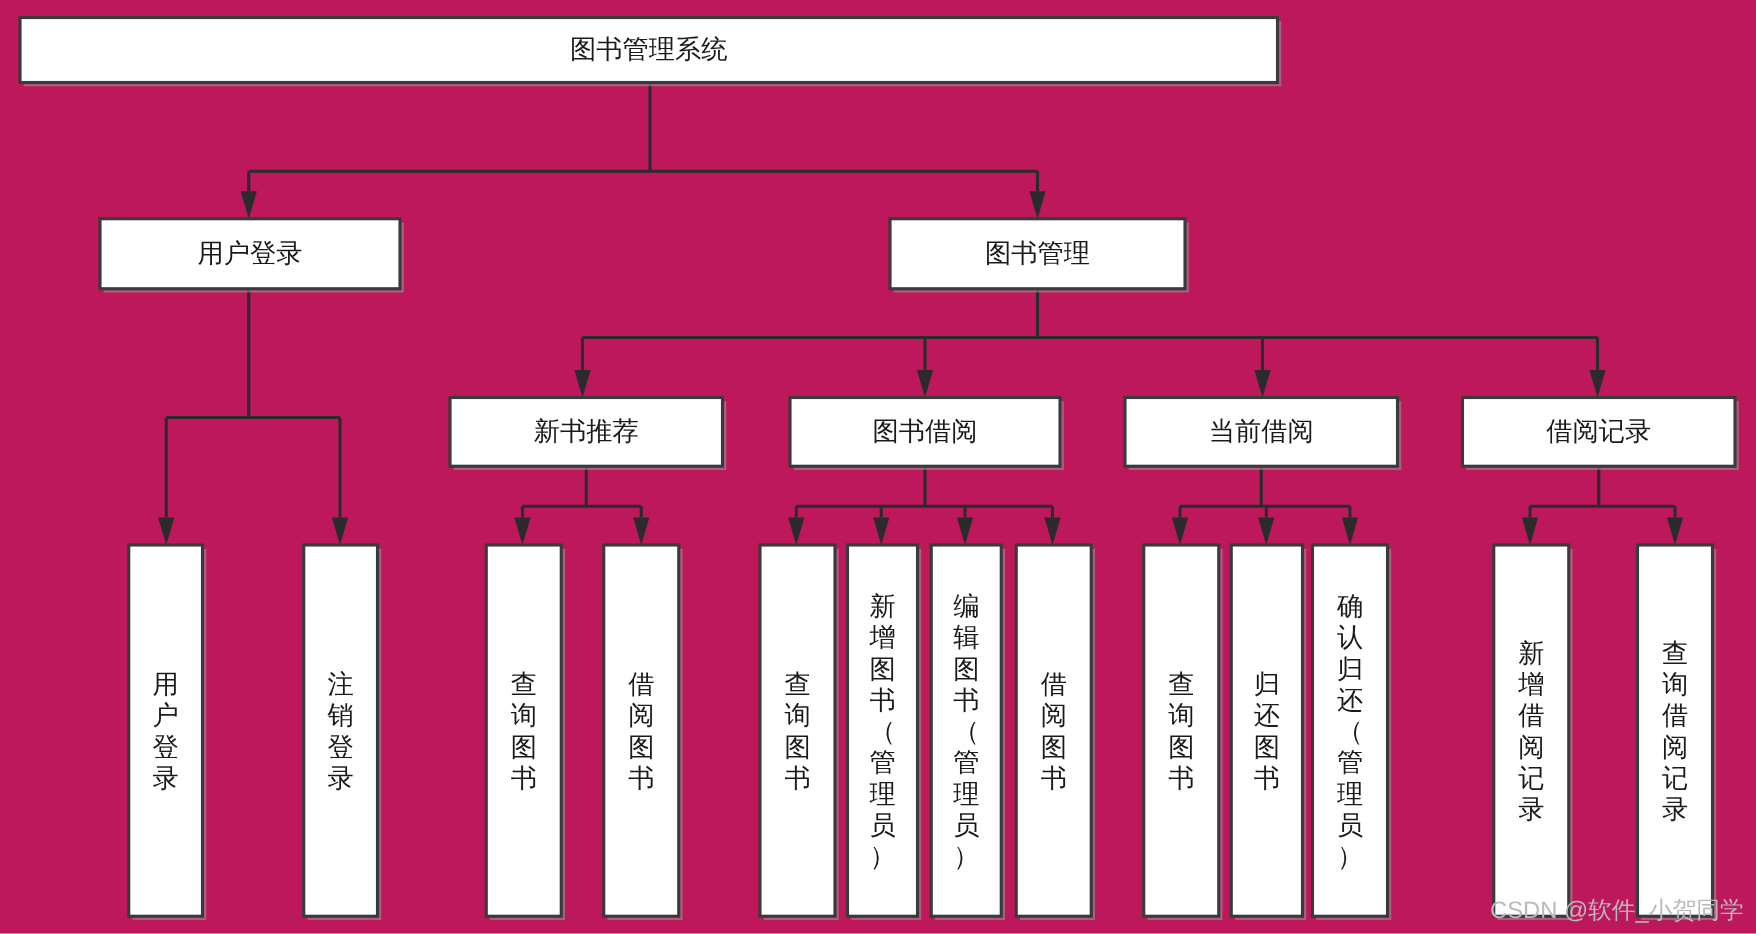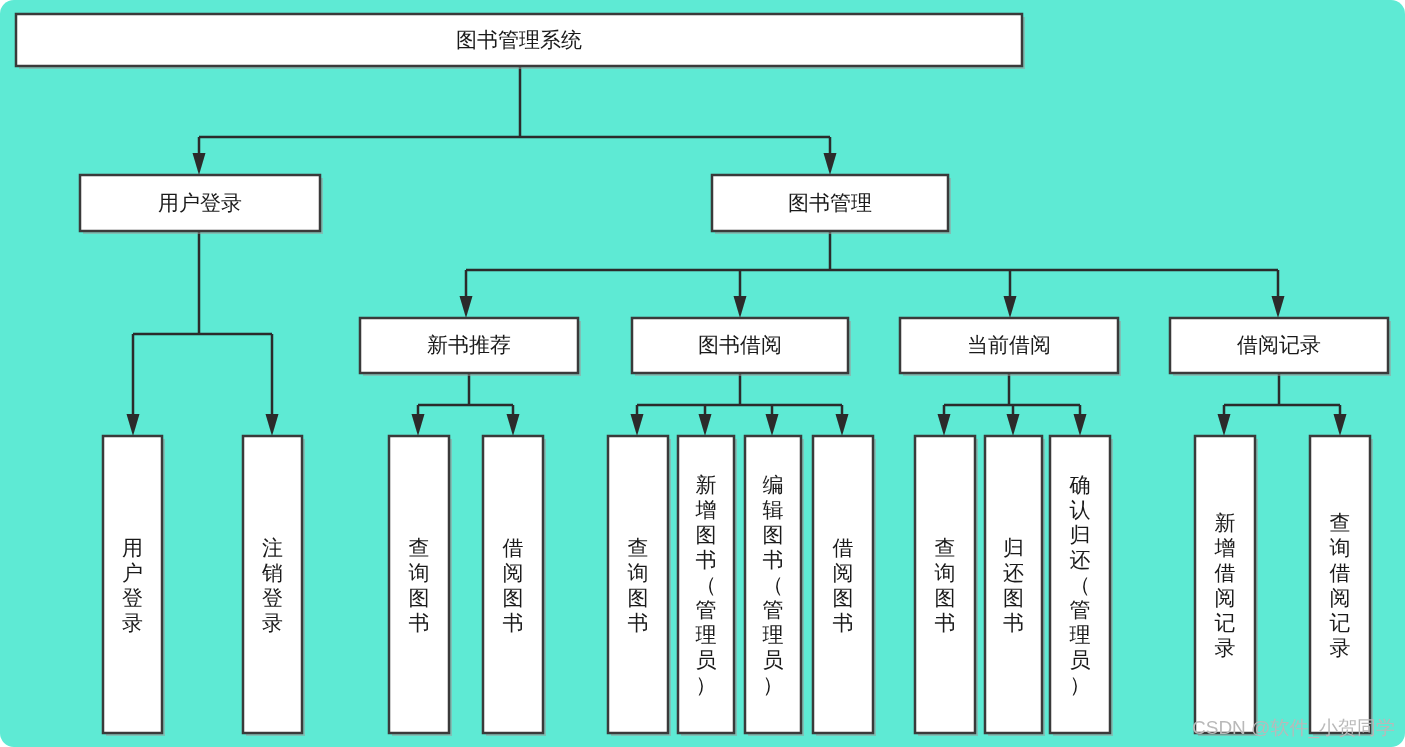--- a/index.html
+++ b/index.html
@@ -8,23 +8,22 @@
     padding: 0;
     background: #ffffff;
   }
   body {
     font-family: "Liberation Sans", "DejaVu Sans", sans-serif;
   }
   #diagram-root {
     position: relative;
     width: 1405px;
     height: 747px;
-    background: #5eead4;
+    background: #be185d;
     overflow: hidden;
-    border-radius: 14px;
   }
   svg.diagram-canvas {
     position: absolute;
     left: 0;
     top: 0;
     width: 1405px;
     height: 747px;
     display: block;
   }
   .node-box {

